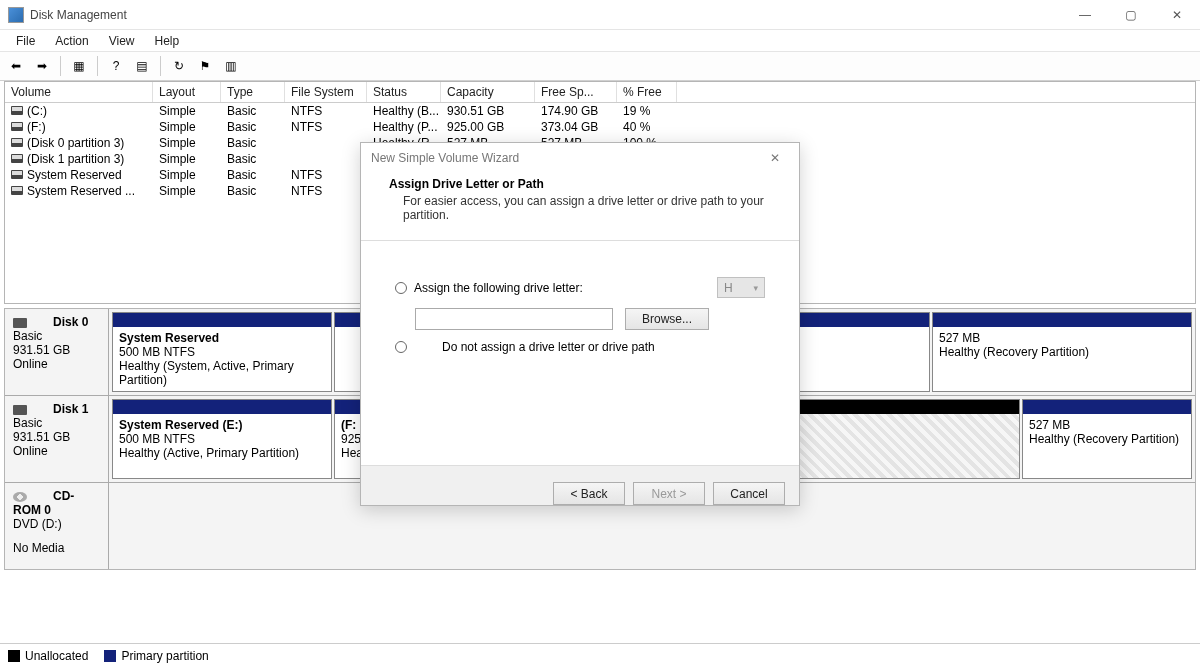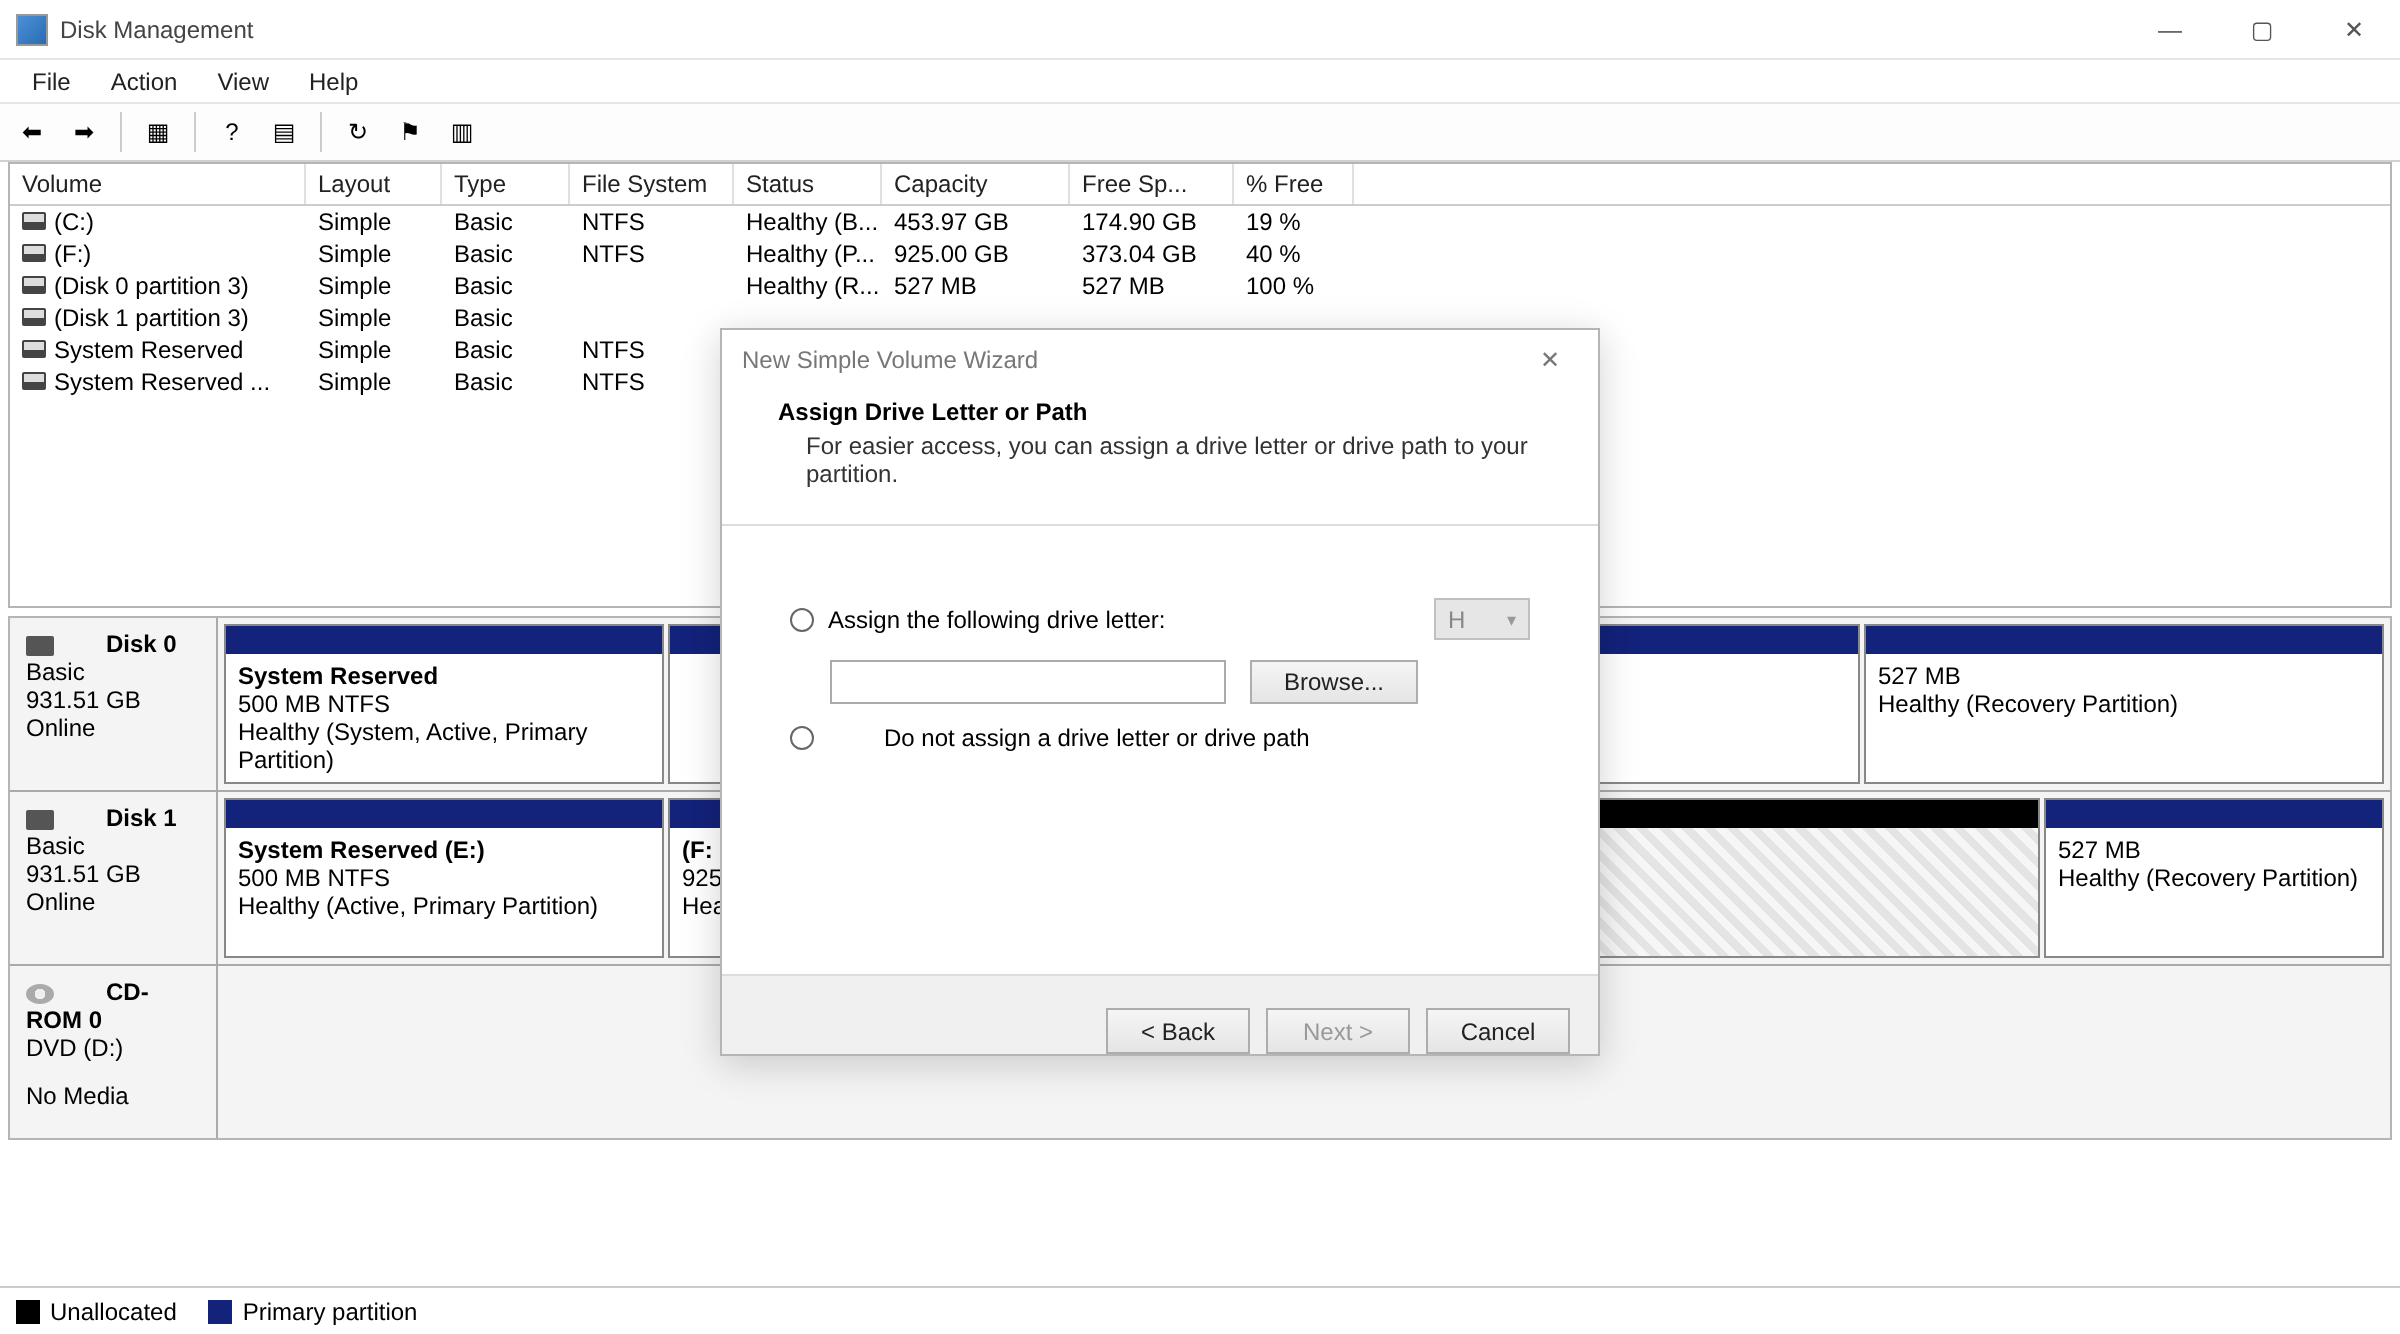--- a/index.html
+++ b/index.html
@@ -49,21 +49,21 @@
 .part-body .pname { font-weight:bold; }
 .part.hatched .part-body { background: repeating-linear-gradient(45deg,#f6f6f6,#f6f6f6 4px,#e4e4e4 4px,#e4e4e4 8px);}
 .part:last-child{margin-right:0;}
 
 
 .legend { height:24px; border-top:1px solid #ccc; display:flex; align-items:center; padding:4px 8px; gap:16px; position:absolute; bottom:0; left:0; right:0; background:#fff;}
 .legend .swatch { width:12px; height:12px; display:inline-block; margin-right:5px; vertical-align:middle;}
 .legend .sw-black{background:#000;} .legend .sw-navy{background:#13227a;}
 
 
-.dialog { position:absolute; left:360px; top:164px; width:440px; background:#fff; border:1px solid #b5b5b5; box-shadow:0 4px 18px rgba(0,0,0,.18); }
+.dialog { position:absolute; left:360px; top:142px; width:440px; background:#fff; border:1px solid #b5b5b5; box-shadow:0 4px 18px rgba(0,0,0,.18); }
 .dlg-title { height:30px; display:flex; align-items:center; padding:0 10px; color:#777; font-size:12px;}
 .dlg-title .spacer{flex:1;}
 .dlg-close{ width:28px; height:22px; display:flex; align-items:center; justify-content:center; color:#777;}
 .dlg-head { padding: 4px 20px 18px 28px; border-bottom:1px solid #ddd;}
 .dlg-head .h1{ font-weight:bold; margin-bottom:3px;}
 .dlg-head .h2{ color:#333; padding-left:14px;}
 .dlg-body { padding: 36px 34px 28px 34px; background:#fff; min-height:224px;}
 .dlg-row { display:flex; align-items:center; margin-bottom:10px;}
 .radio { width:12px; height:12px; border:1px solid #666; border-radius:50%; margin-right:7px; display:inline-flex; align-items:center; justify-content:center; background:#fff;}
 .radio.sel::after{content:'';width:5px;height:5px;background:#333;border-radius:50%;}
@@ -126,21 +126,21 @@
     <div class="col col-free">Free Sp...</div>
     <div class="col col-pf">% Free</div>
   </div>
   <div class="vl-rows" style="height:200px;">
     <div class="vl-row">
       <div class="cell col-v"><span class="vol-icon"></span><span>(C:)</span></div>
       <div class="cell col-l">Simple</div>
         <div class="cell col-t">Basic</div>
         <div class="cell col-fs">NTFS</div>
         <div class="cell col-s">Healthy (B...</div>
-        <div class="cell col-cap">453.97 GB</div>
+        <div class="cell col-cap">930.51 GB</div>
         <div class="cell col-free">174.90 GB</div>
         <div class="cell col-pf">19 %</div>
     </div>
     <div class="vl-row">
       <div class="cell col-v"><span class="vol-icon"></span><span>(F:)</span></div>
       <div class="cell col-l">Simple</div>
         <div class="cell col-t">Basic</div>
         <div class="cell col-fs">NTFS</div>
         <div class="cell col-s">Healthy (P...</div>
         <div class="cell col-cap">925.00 GB</div>

